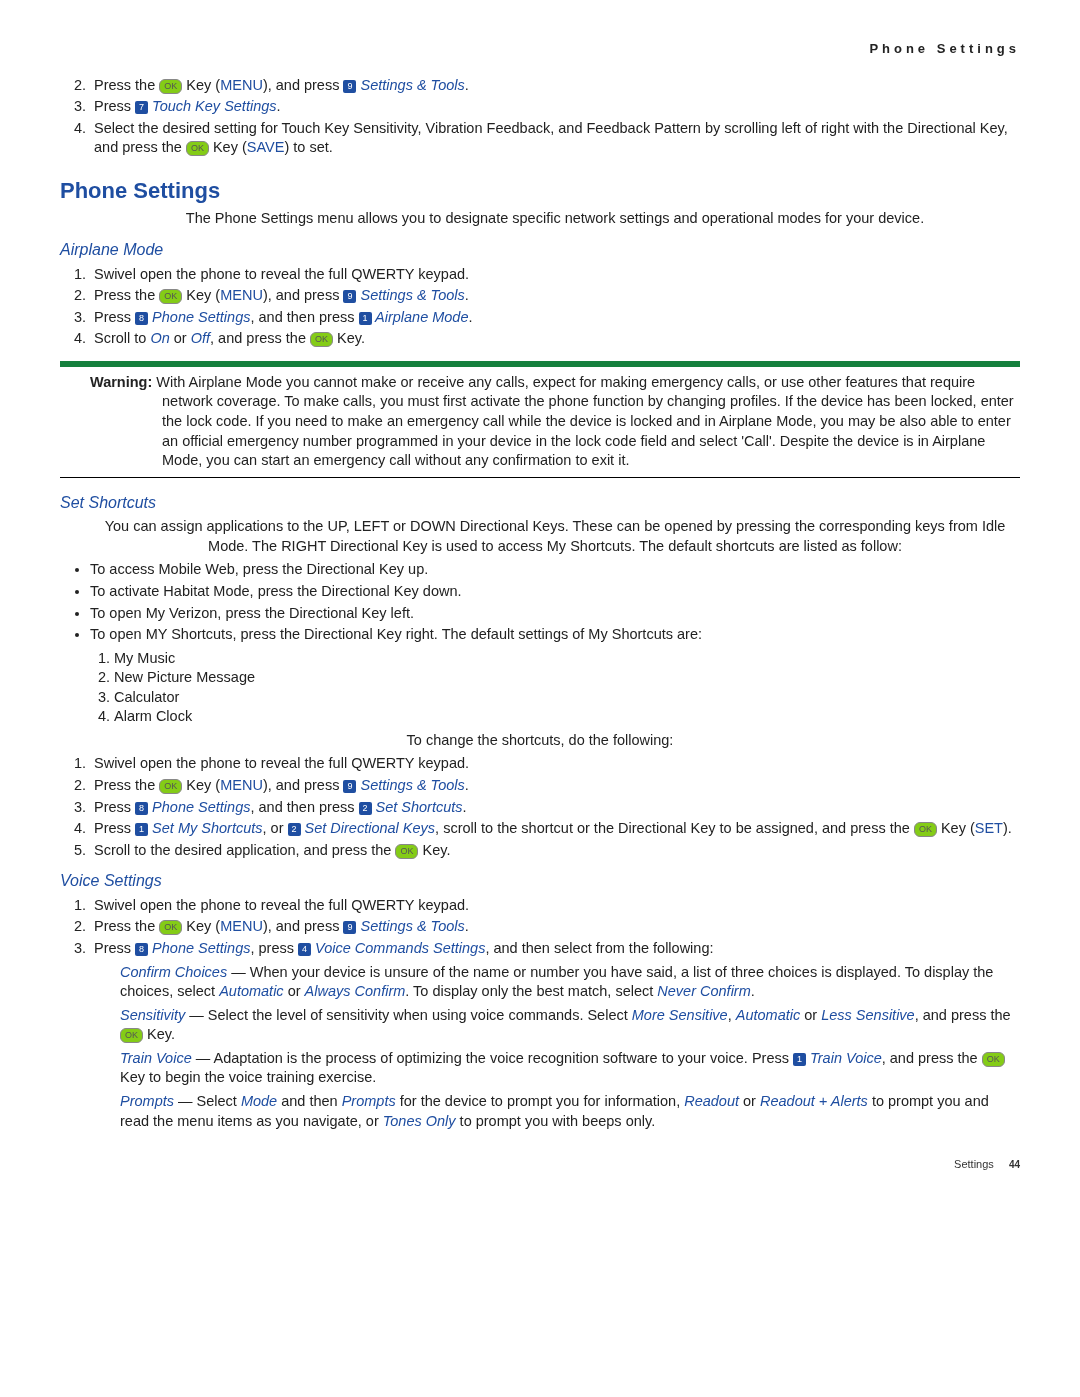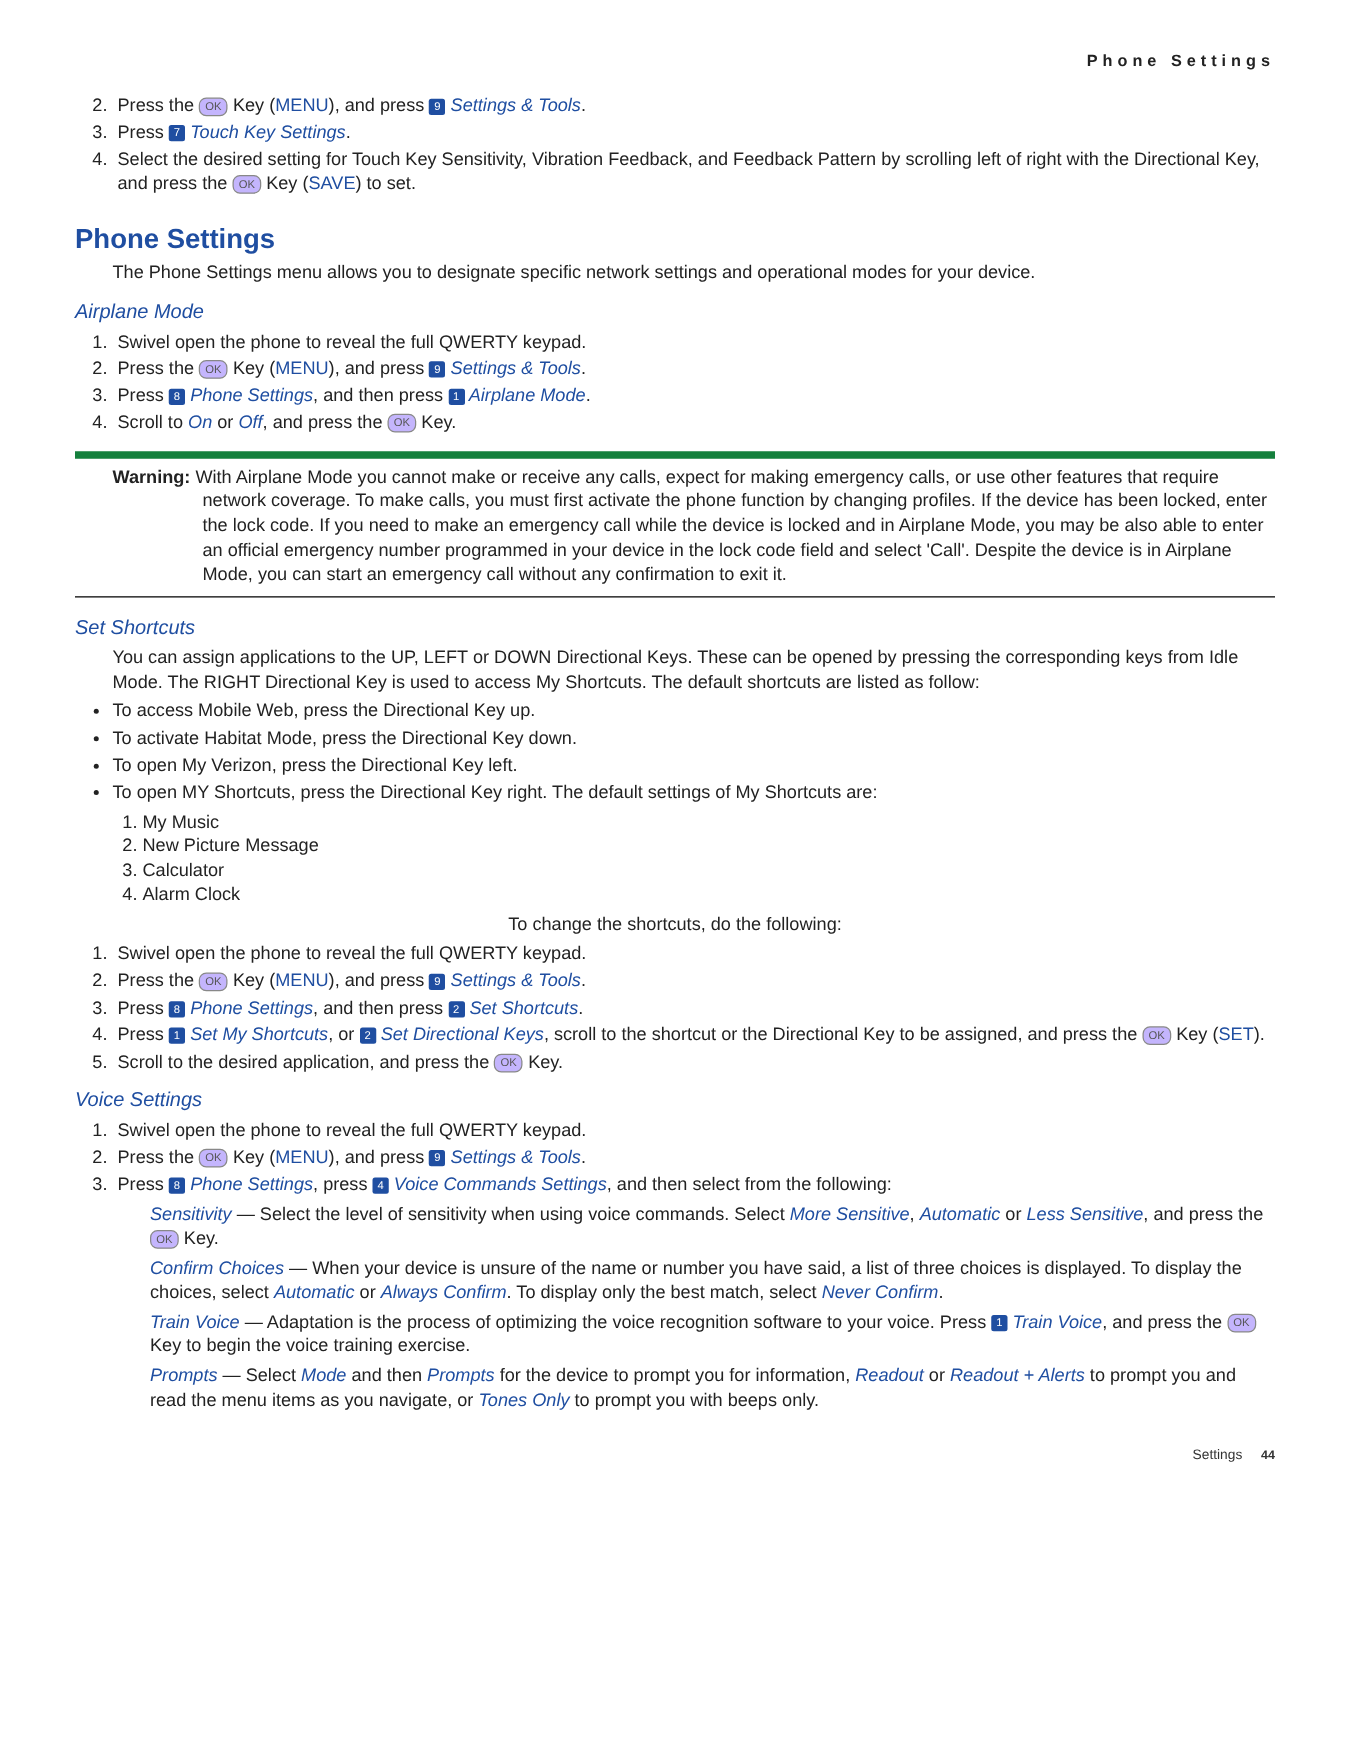--- a/index.html
+++ b/index.html
@@ -47,37 +47,38 @@
   }
   ul.bullets {
     margin: 4px 0 4px 30px;
     padding: 0;
   }
   ul.bullets > li {
     margin: 2px 0;
   }
   p.body {
     margin: 4px 0 4px 30px;
+    text-align: center;
   }
   p.body-flush {
     margin: 4px 0;
     text-align: center;
   }
   .menu { color: #1f4ea1; font-weight: 400; }
   .link { color: #1f4ea1; font-style: italic; }
   .ok-key {
     display: inline-block;
     border: 1px solid #888;
     border-radius: 6px;
     font-size: 9px;
     padding: 0 4px;
     line-height: 13px;
     vertical-align: 1px;
     color: #555;
-    background: #c4b5fd;
+    background: #84cc16;
   }
   .num-key {
     display: inline-block;
     background: #1f4ea1;
     color: #fff;
     font-size: 9px;
     width: 13px;
     height: 13px;
     line-height: 13px;
     text-align: center;
@@ -189,24 +190,24 @@
   <li>
     <span>Press the </span><span class="ok-key">OK</span><span> Key (</span><span class="menu">MENU</span><span>), and press </span><span class="num-key">9</span><span class="link"> Settings &amp; Tools</span><span>.</span>
   </li>
   <li>
     <span>Press </span><span class="num-key">8</span><span class="link"> Phone Settings</span><span>, press </span><span class="num-key">4</span><span class="link"> Voice Commands Settings</span><span>, and then select from the following:</span>
   </li>
 </ol>
 
 <div class="indent-block">
   <p class="voice-item">
+    <span class="link">Confirm Choices</span><span> — When your device is unsure of the name or number you have said, a list of three choices is displayed. To display the choices, select </span><span class="link">Automatic</span><span> or </span><span class="link">Always Confirm</span><span>. To display only the best match, select </span><span class="link">Never Confirm</span><span>.</span>
+  </p>
+  <p class="voice-item">
     <span class="link">Sensitivity</span><span> — Select the level of sensitivity when using voice commands. Select </span><span class="link">More Sensitive</span><span>, </span><span class="link">Automatic</span><span> or </span><span class="link">Less Sensitive</span><span>, and press the </span><span class="ok-key">OK</span><span> Key.</span>
-  </p>
-  <p class="voice-item">
-    <span class="link">Confirm Choices</span><span> — When your device is unsure of the name or number you have said, a list of three choices is displayed. To display the choices, select </span><span class="link">Automatic</span><span> or </span><span class="link">Always Confirm</span><span>. To display only the best match, select </span><span class="link">Never Confirm</span><span>.</span>
   </p>
   <p class="voice-item">
     <span class="link">Train Voice</span><span> — Adaptation is the process of optimizing the voice recognition software to your voice. Press </span><span class="num-key">1</span><span class="link"> Train Voice</span><span>, and press the </span><span class="ok-key">OK</span><span> Key to begin the voice training exercise.</span>
   </p>
   <p class="voice-item">
     <span class="link">Prompts</span><span> — Select </span><span class="link">Mode</span><span> and then </span><span class="link">Prompts</span><span> for the device to prompt you for information, </span><span class="link">Readout</span><span> or </span><span class="link">Readout + Alerts</span><span> to prompt you and read the menu items as you navigate, or </span><span class="link">Tones Only</span><span> to prompt you with beeps only.</span>
   </p>
 </div>
 
 <div class="footer">

